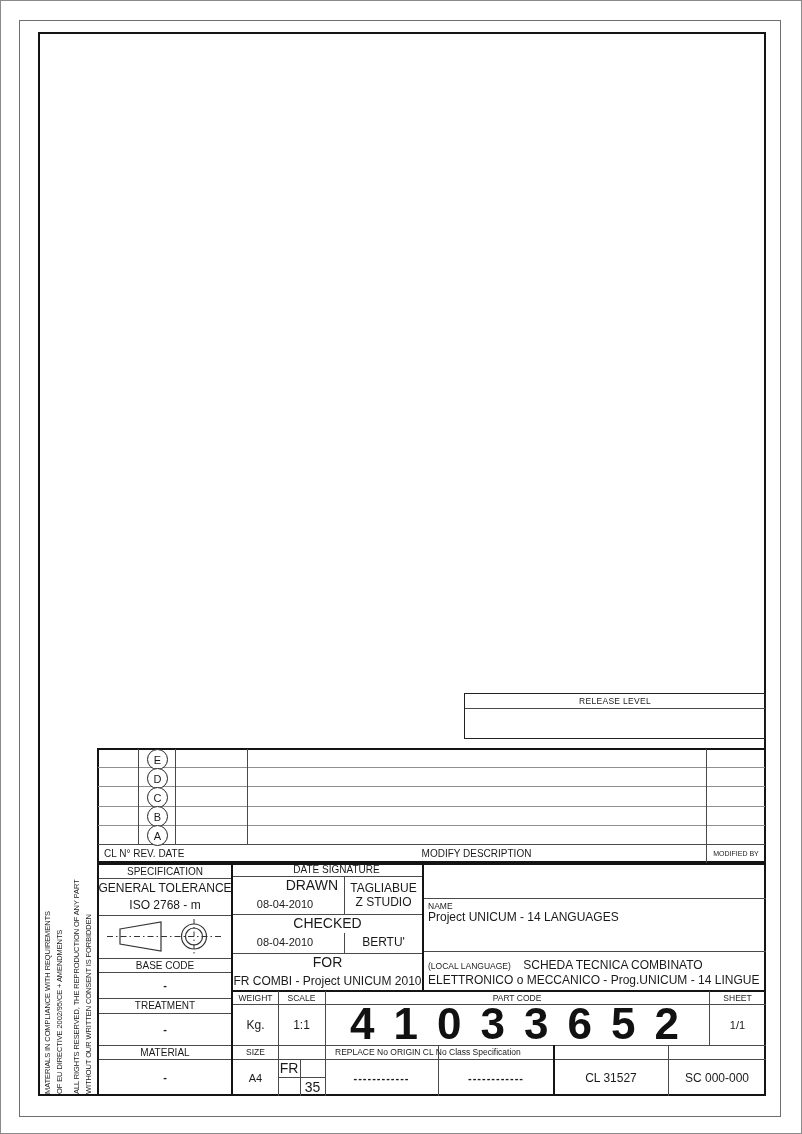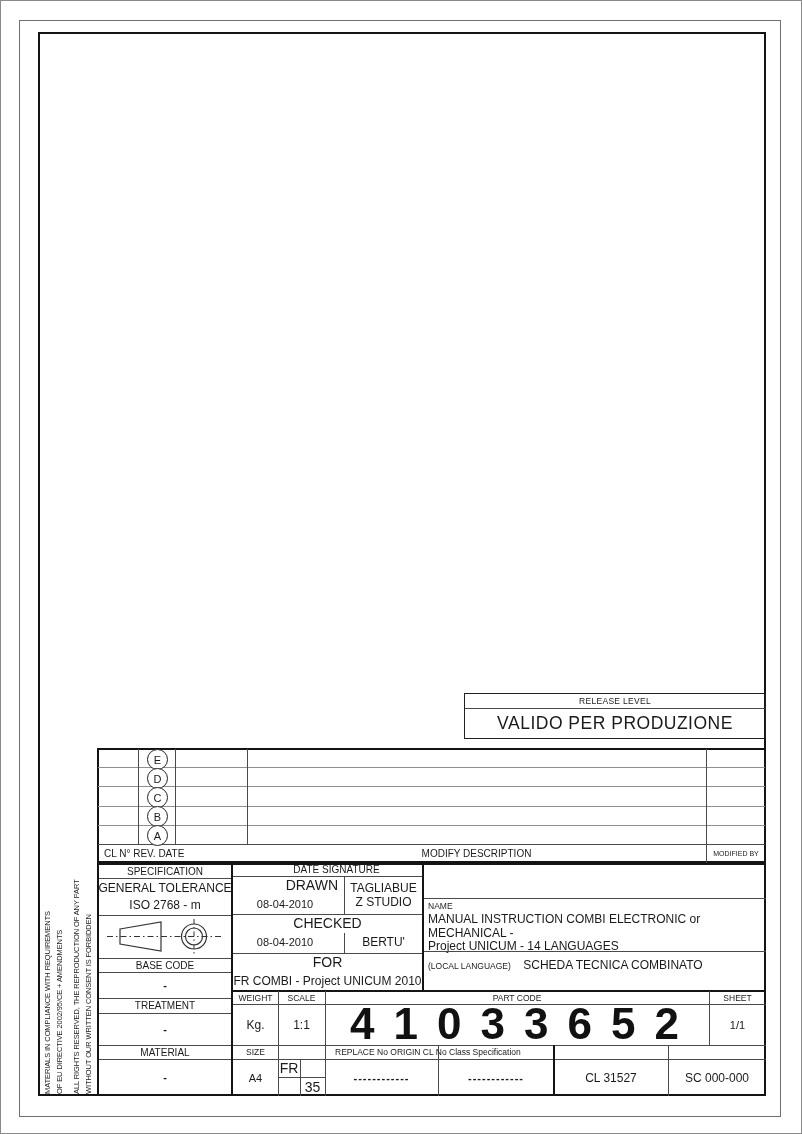--- a/index.html
+++ b/index.html
@@ -43,21 +43,20 @@
   <div class="sidetext">
     <div>MATERIALS IN COMPLIANCE WITH REQUIREMENTS</div>
     <div>OF EU DIRECTIVE 2002/95/CE + AMENDMENTS</div>
     <div class="grp2">ALL RIGHTS RESERVED, THE REPRODUCTION OF ANY PART</div>
     <div>WITHOUT OUR WRITTEN CONSENT IS FORBIDDEN</div>
   </div>
 
   <div class="abs" style="left:463px;top:692px;width:302px;height:46px;border:1.5px solid #222;"></div>
   <div class="cell f85" style="left:463px;top:692px;width:302px;height:15px;letter-spacing:.3px;">RELEASE LEVEL</div>
   <div class="hl" style="left:464px;top:707px;width:300px;"></div>
-  <div class="cell f17" style="left:463px;top:708px;width:302px;height:29px;">VALIDO PER PRODUZIONE</div>
 
   <div class="abs" style="left:96px;top:747px;width:669px;height:115px;border:2px solid #141414;"></div>
 
   <div class="hl lt" style="left:97px;top:766px;width:667px;"></div>
   <div class="hl lt" style="left:97px;top:785px;width:667px;"></div>
   <div class="hl lt" style="left:97px;top:805px;width:667px;"></div>
   <div class="hl lt" style="left:97px;top:824px;width:667px;"></div>
   <div class="hl" style="left:97px;top:843px;width:667px;"></div>
 
   <div class="vl" style="left:137px;top:748px;height:95px;"></div>
@@ -127,29 +126,29 @@
   <div class="cell f11" style="left:234px;top:932px;width:100px;height:18px;">08-04-2010</div>
   <div class="cell f105" style="left:344px;top:932px;width:77px;height:18px;">BERTU'</div>
   <div class="hl" style="left:232px;top:952px;width:189px;"></div>
 
   <div class="cell f95" style="left:232px;top:954px;width:189px;height:13px;">FOR</div>
   <div class="cell f105" style="left:232px;top:971px;width:189px;height:17px;">FR COMBI - Project UNICUM 2010</div>
 
   <div class="hl" style="left:423px;top:897px;width:342px;"></div>
   <div class="abs" style="left:423px;top:897px;width:340px;height:53px;padding:3px 0 0 4px;">
     <div class="f85">NAME</div>
-    <div class="f105" style="line-height:13.5px;margin-top:2px;">MANUAL INSTRUCTION COMBI ELECTRONIC or MECHANICAL -</div>
     <div class="f105" style="line-height:13.5px;">Project UNICUM - 14 LANGUAGES</div>
   </div>
   <div class="hl" style="left:423px;top:950px;width:342px;"></div>
   <div class="abs" style="left:423px;top:950px;width:340px;height:40px;padding:4px 0 0 4px;">
     <div style="white-space:nowrap;">
       <span class="f85">(LOCAL LANGUAGE)</span>
       <span class="f105" style="margin-left:8px;">SCHEDA TECNICA COMBINATO</span>
     </div>
+    <div class="f105" style="line-height:15px;">ELETTRONICO o MECCANICO - Prog.UNICUM - 14 LINGUE</div>
   </div>
 
   <div class="cell f85" style="left:232px;top:990px;width:45px;height:13px;">WEIGHT</div>
   <div class="cell f85" style="left:277px;top:990px;width:47px;height:13px;">SCALE</div>
   <div class="cell f85" style="left:324px;top:990px;width:384px;height:13px;">PART CODE</div>
   <div class="cell f85" style="left:708px;top:990px;width:57px;height:13px;">SHEET</div>
   <div class="hl" style="left:232px;top:1003px;width:533px;"></div>
 
   <div class="cell f105" style="left:232px;top:1003px;width:45px;height:41px;">Kg.</div>
   <div class="cell f105" style="left:277px;top:1003px;width:47px;height:41px;">1:1</div>

